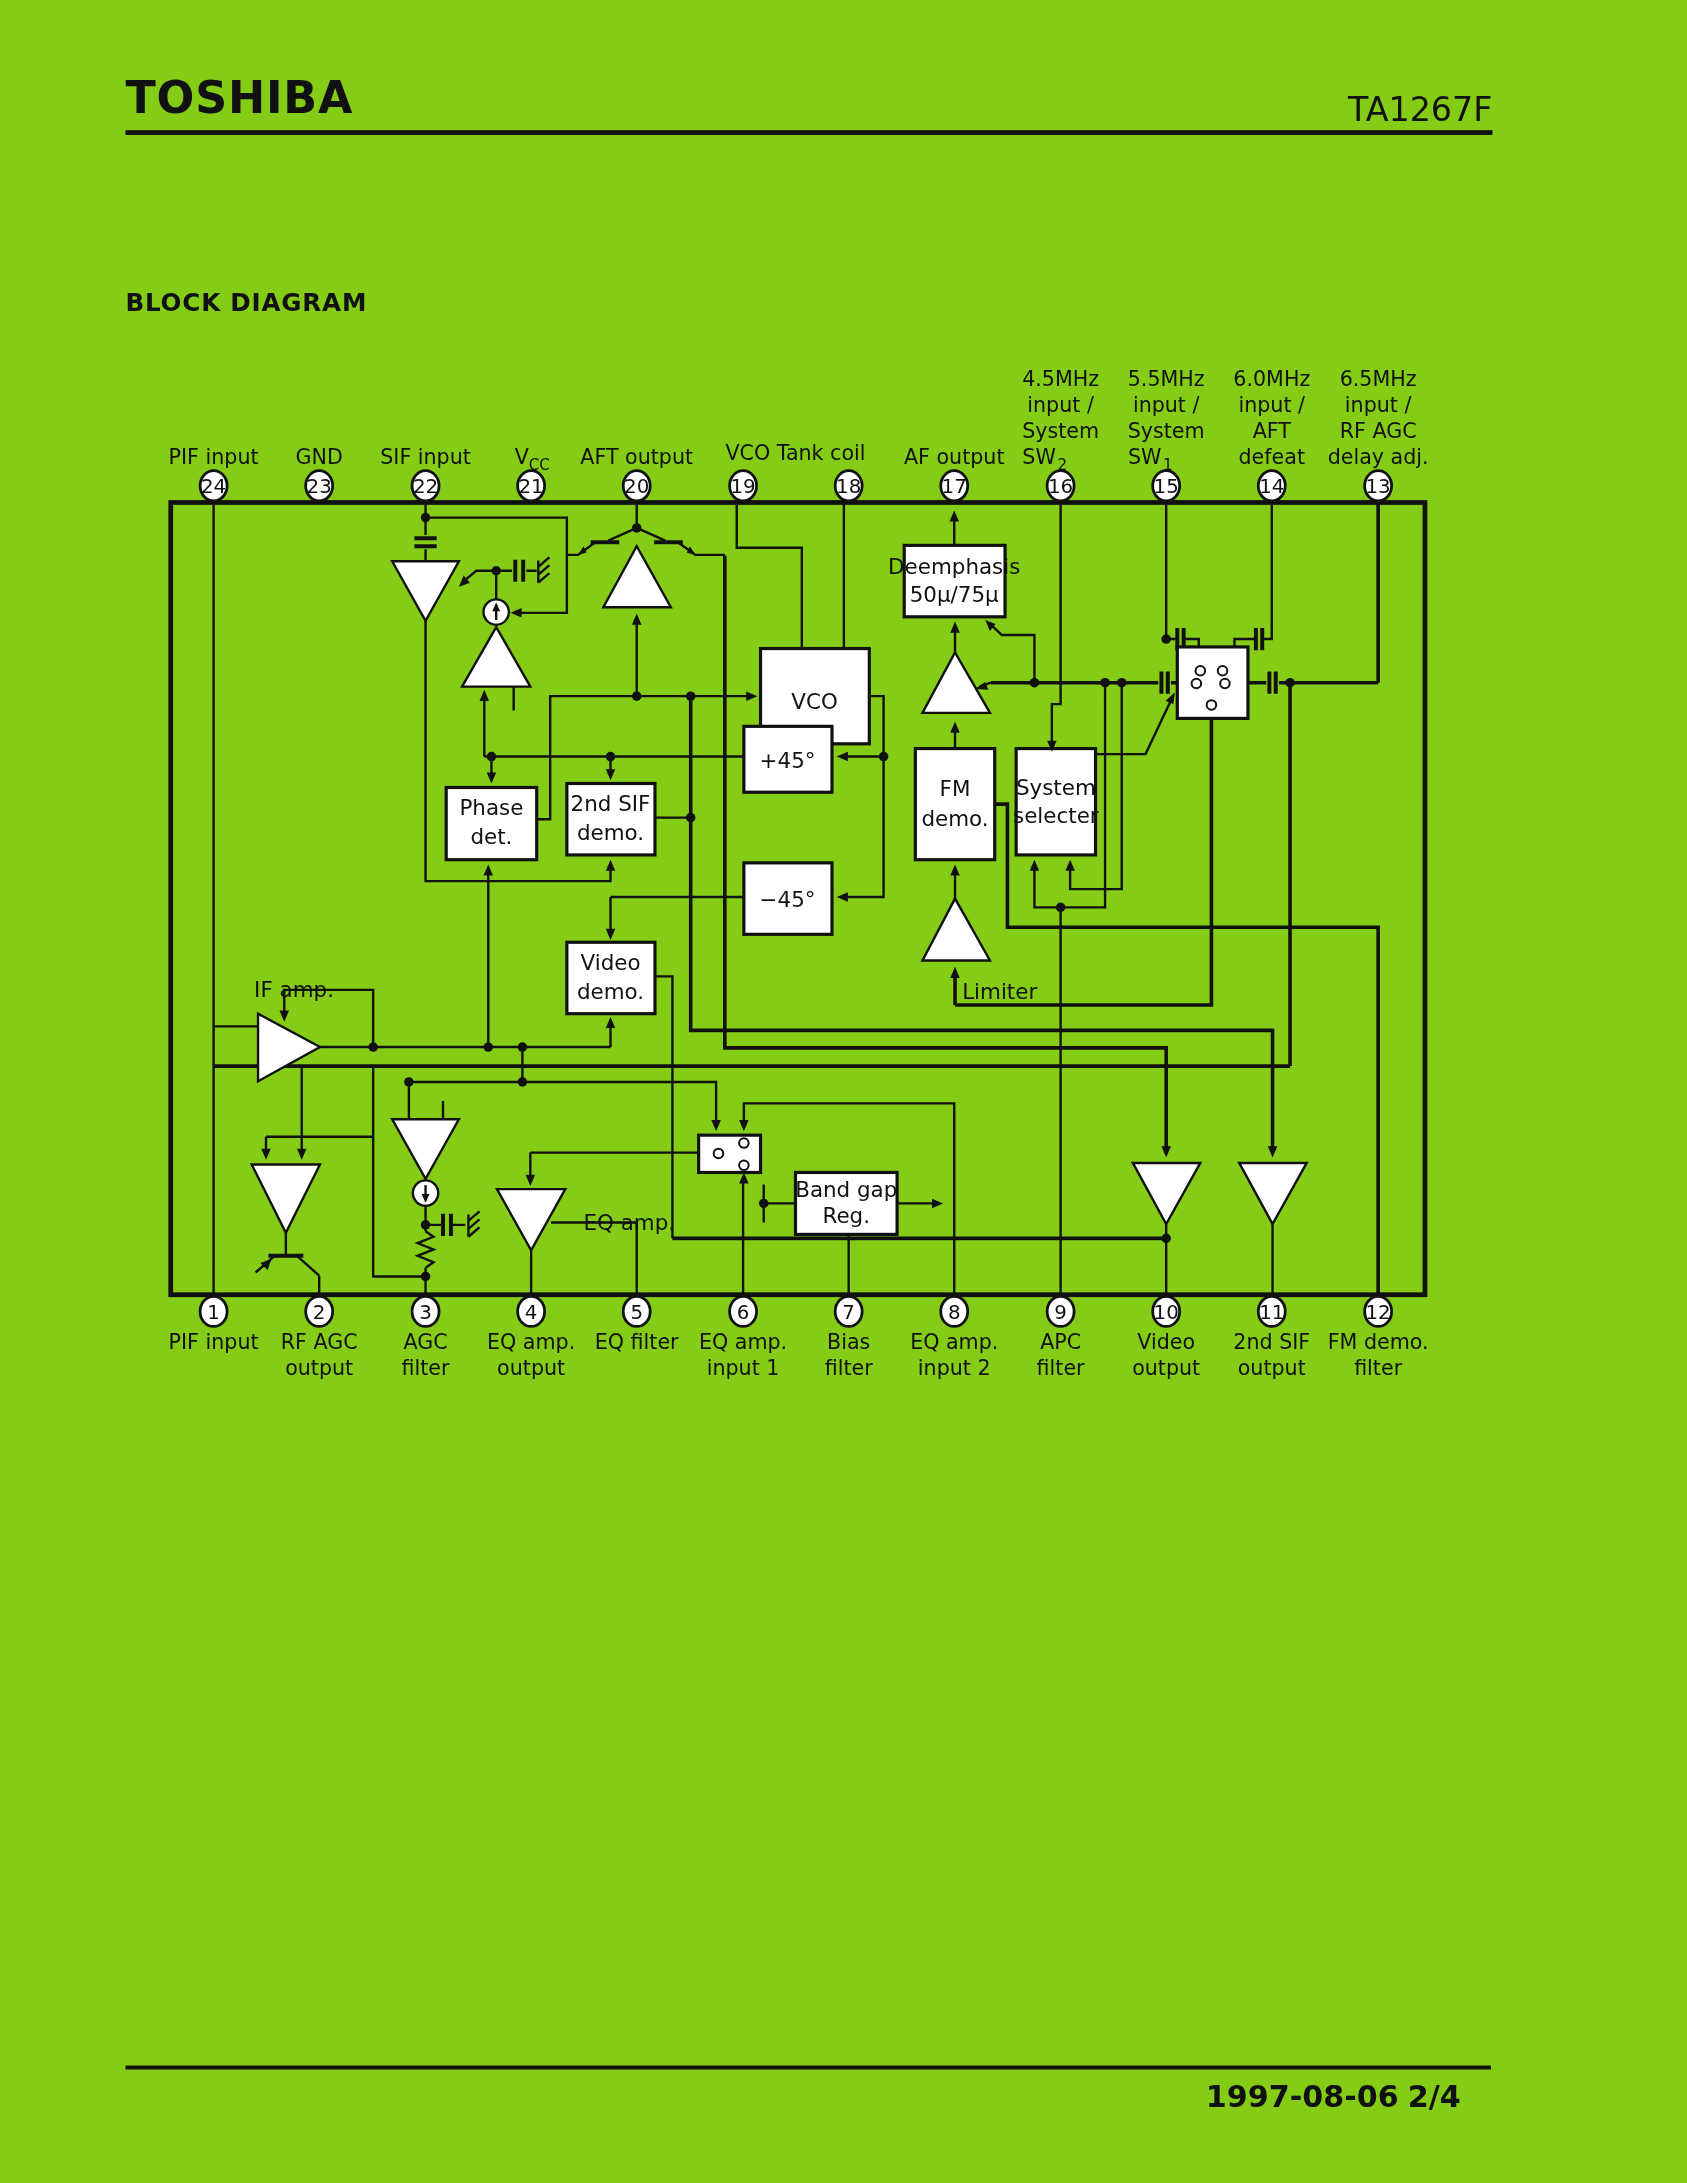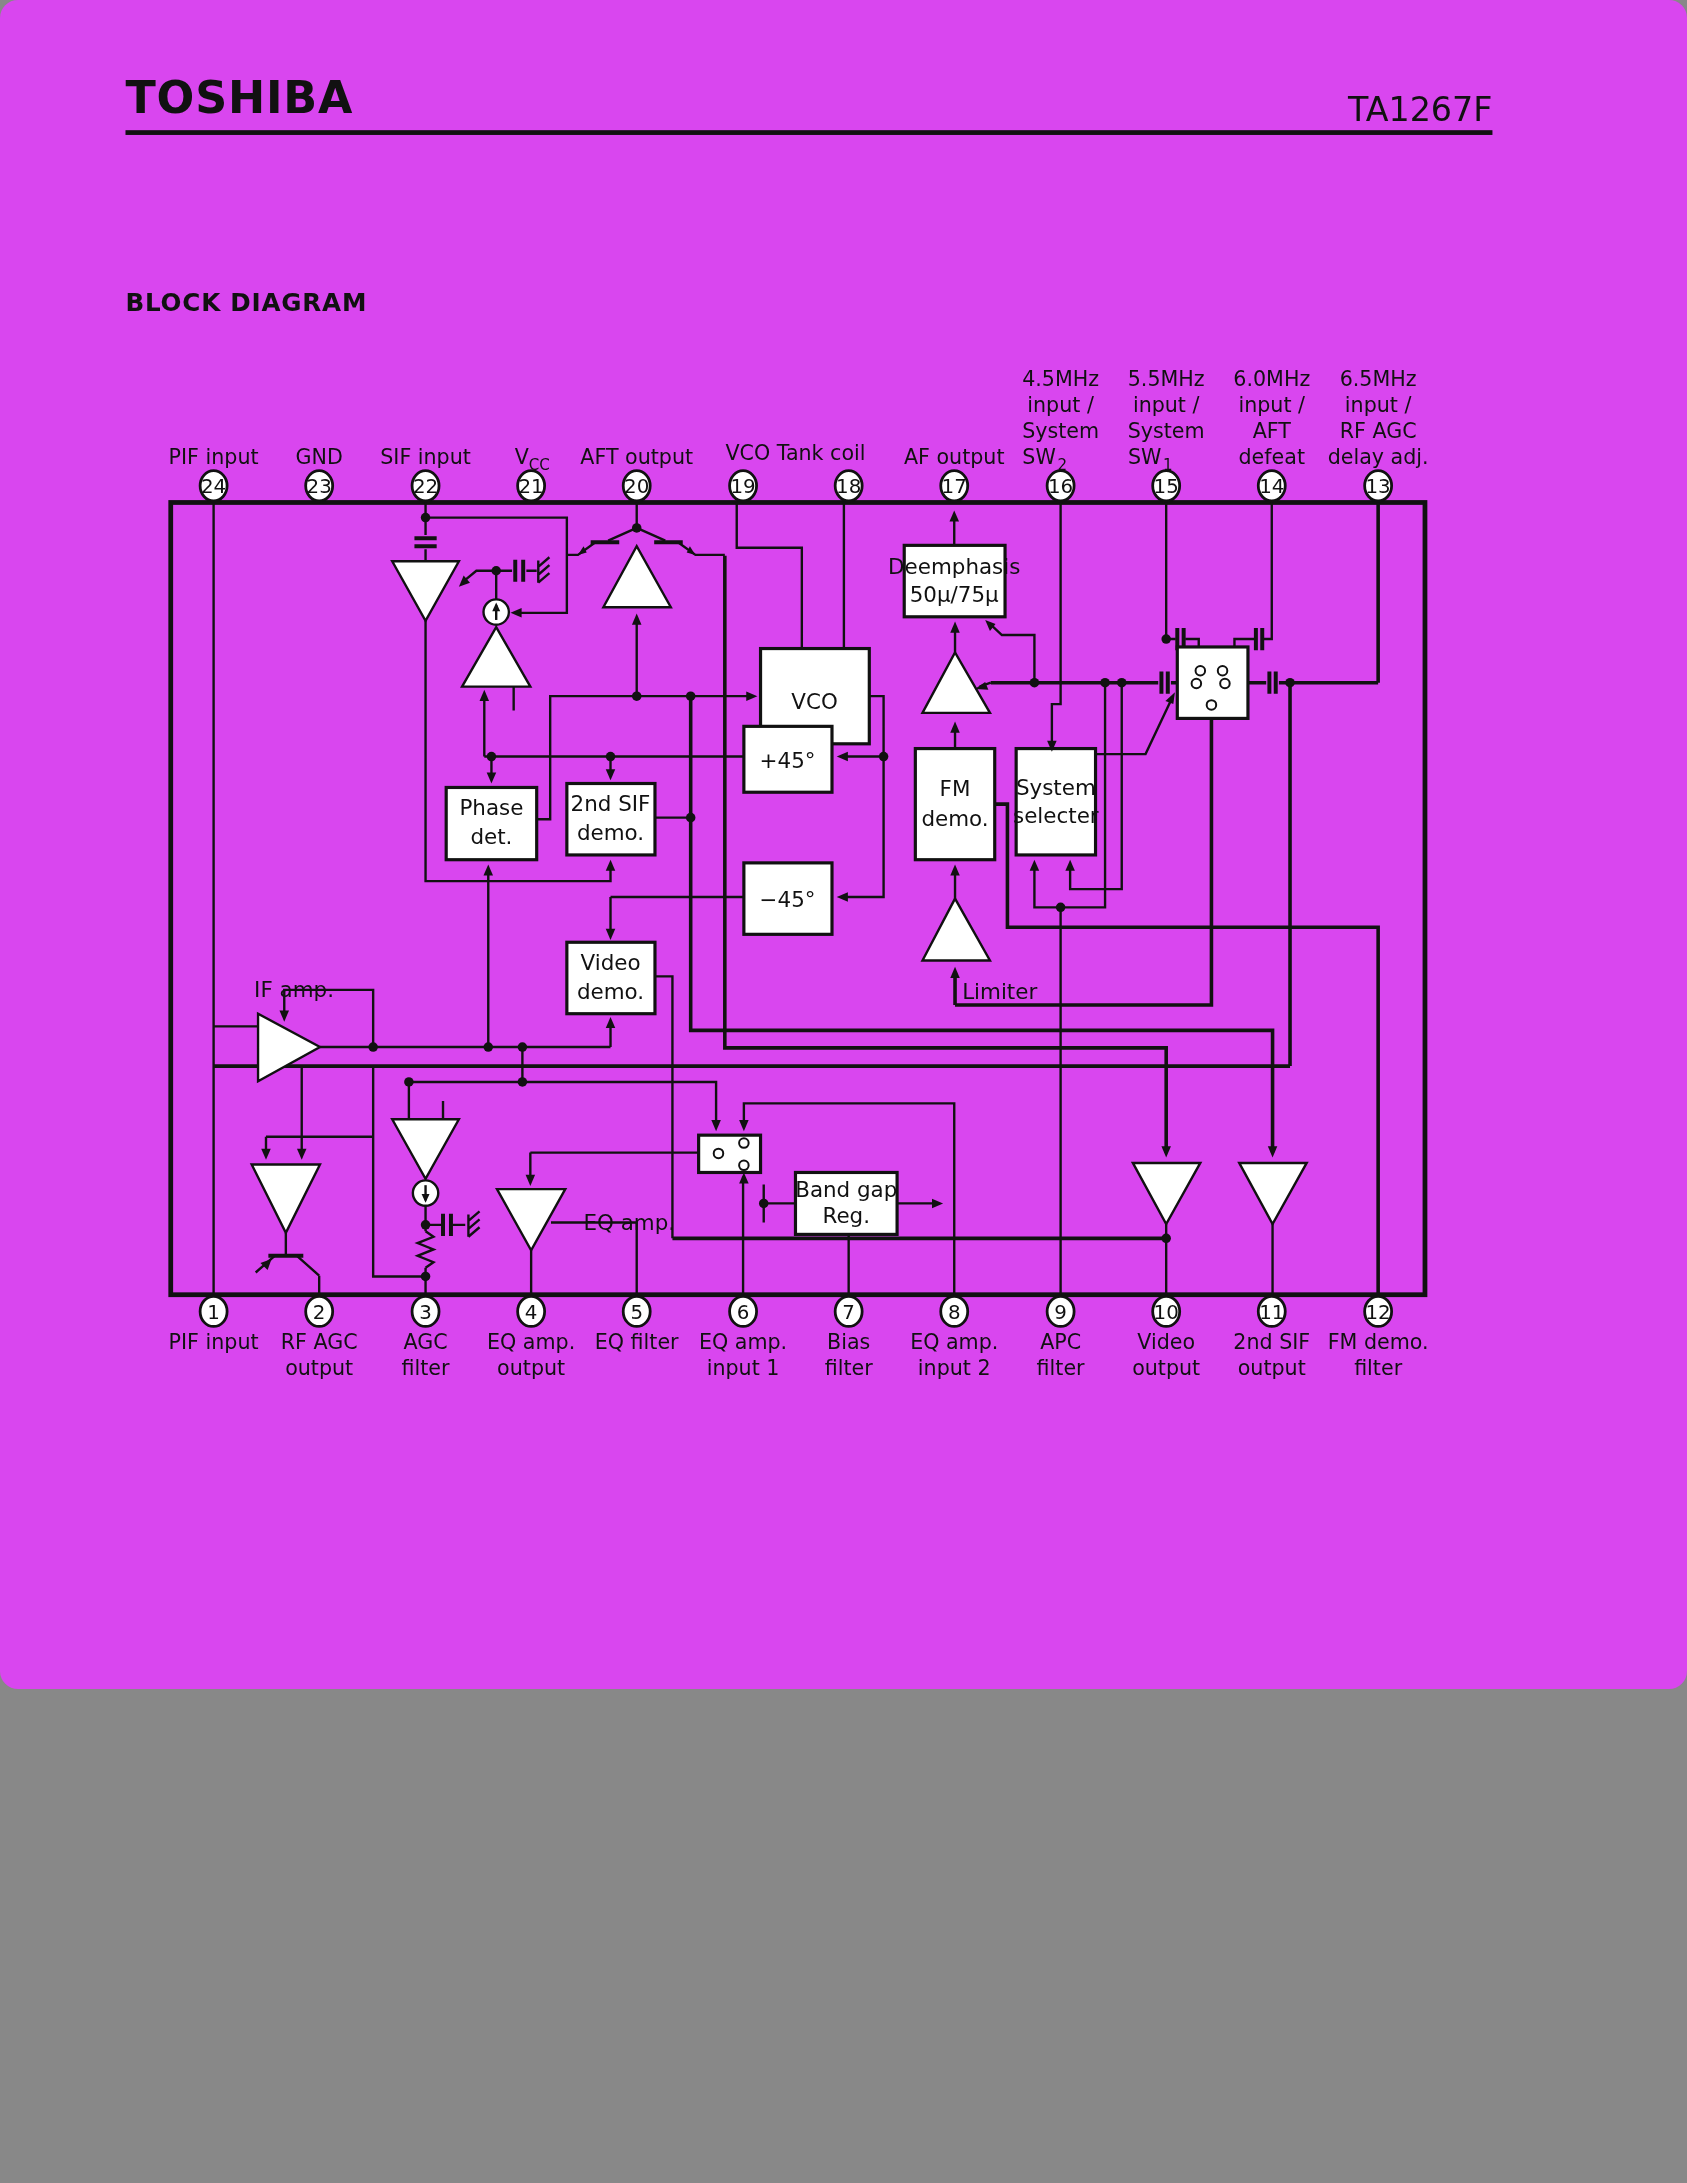--- a/index.html
+++ b/index.html
@@ -1,17 +1,17 @@
 <!DOCTYPE html>
 <html style="font-size:12.7px"><head>
 <meta charset="utf-8">
 <style>
   html,body{margin:0;padding:0;background:#888;}
-  .page{position:relative;width:1687px;height:1689px;background:#d946ef;margin:0 auto;
-        font-family:"DejaVu Sans",sans-serif;border-radius:18px;}
+  .page{position:relative;width:1687px;height:2183px;background:#84cc16;margin:0 auto;
+        font-family:"DejaVu Sans",sans-serif;}
   svg{position:absolute;left:0;top:0;}
   text{fill:#111;}
   .brand{font-size:56px;font-weight:800;letter-spacing:1px;}
   .part{font-size:42px;font-weight:500;}
   .sect{font-size:31px;font-weight:700;letter-spacing:1px;}
   .foot{font-size:38px;font-weight:700;}
   .pinlab{font-size:26px;}
   .pinnum{font-size:25px;}
   .blk{font-size:27px;}
   .sub{font-size:19px;}

